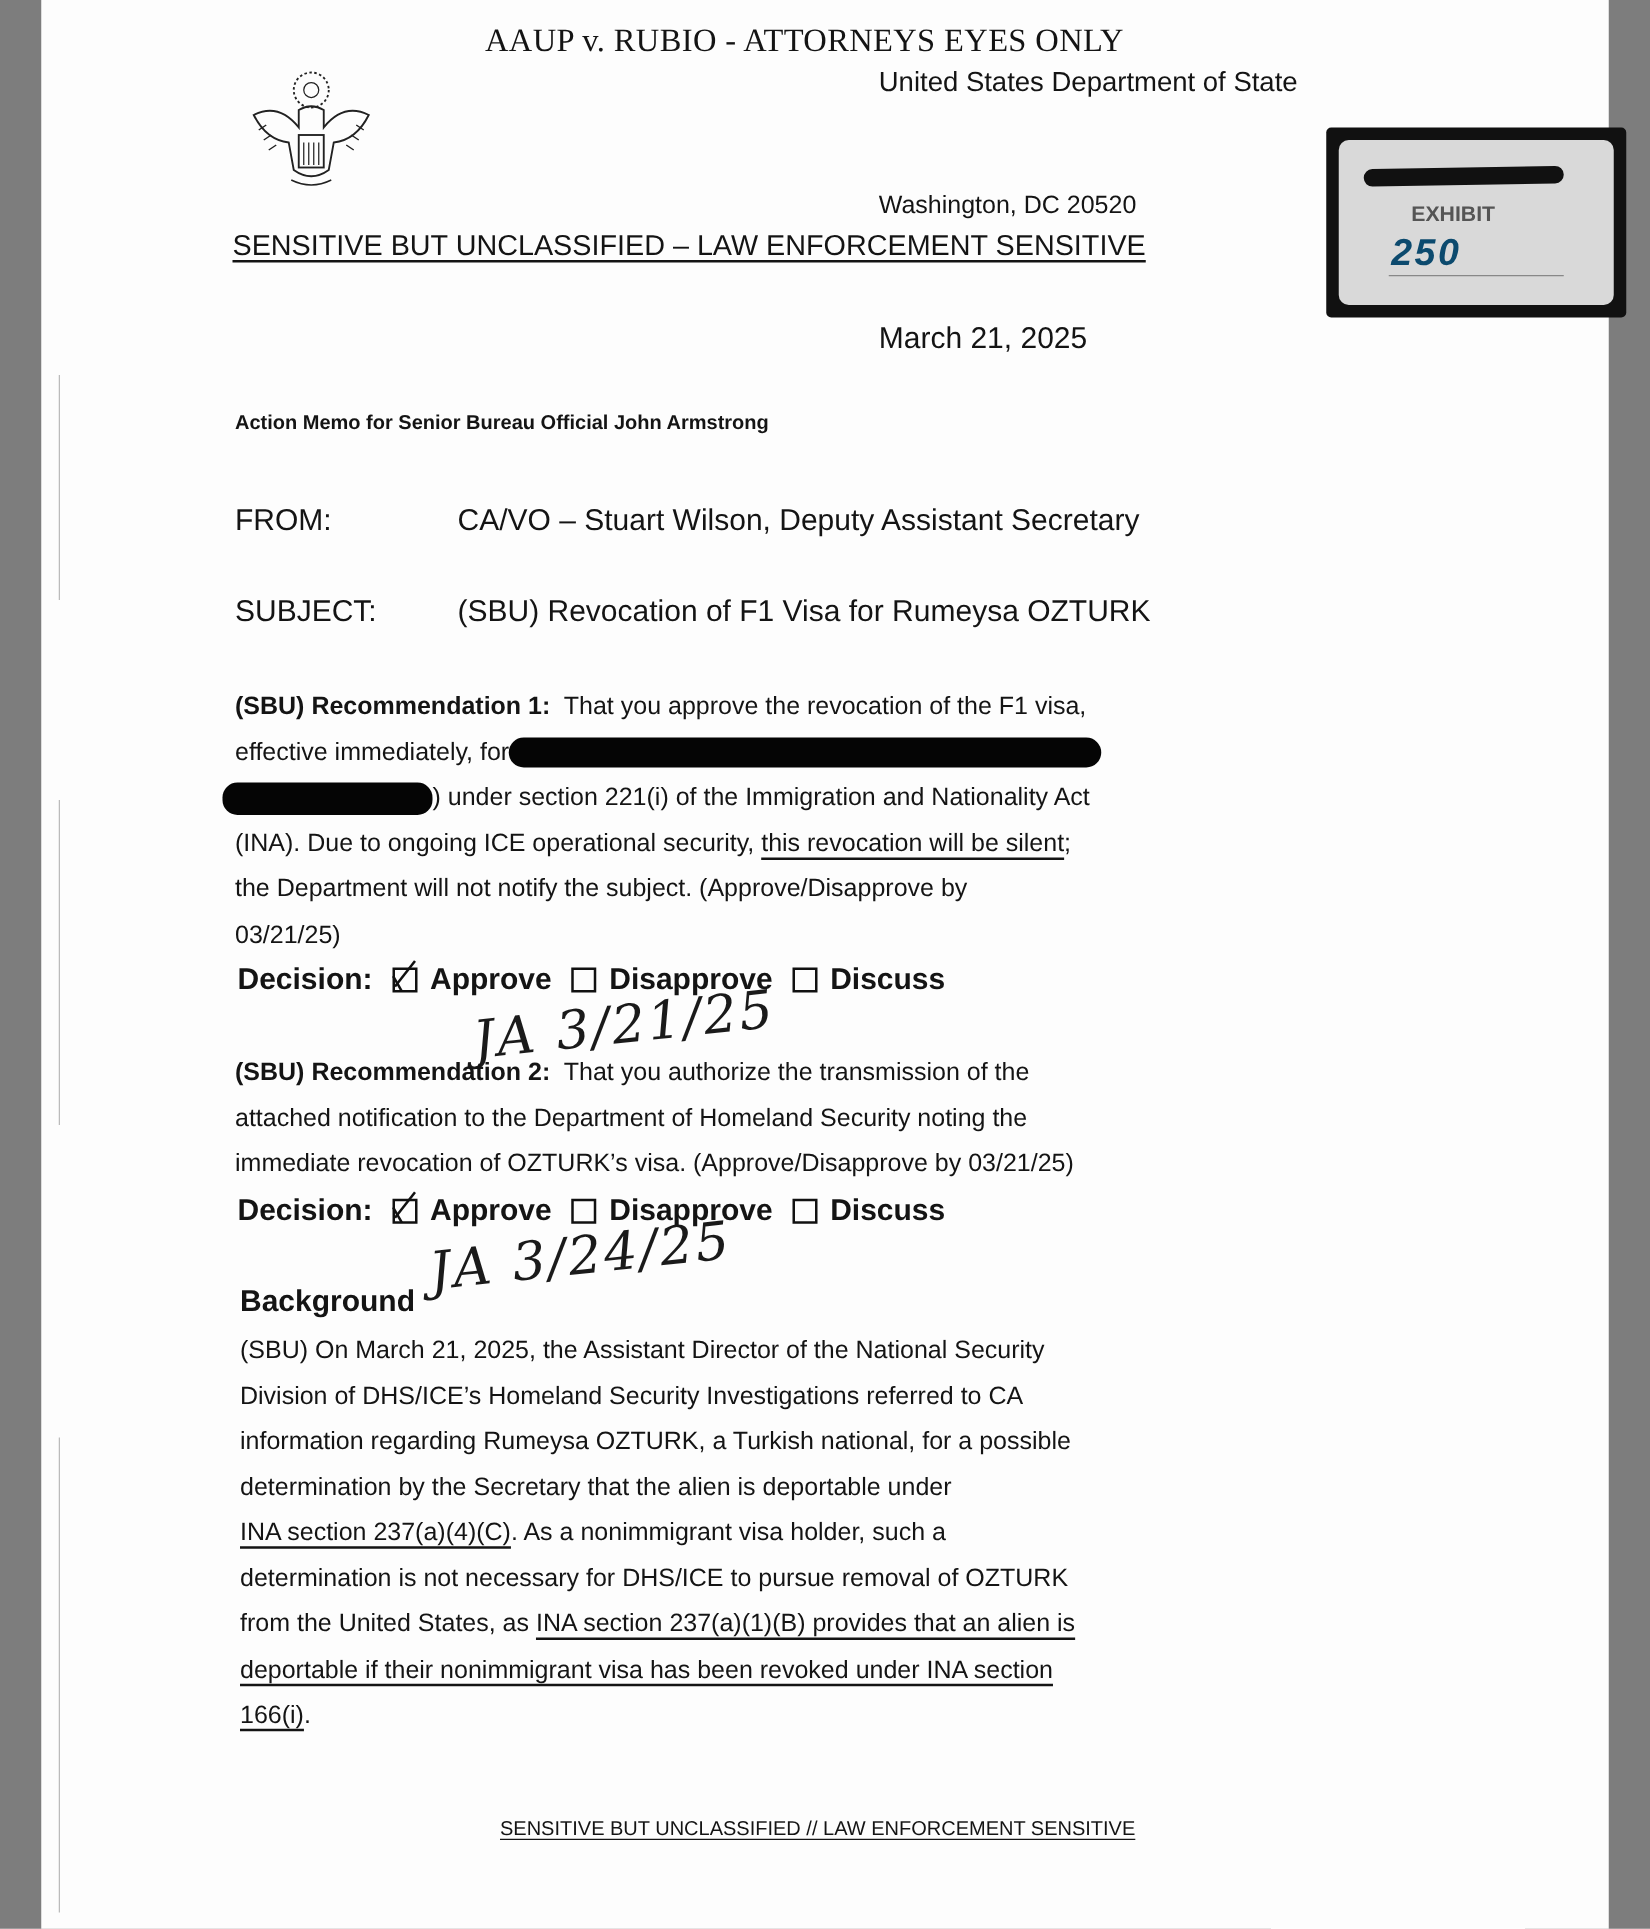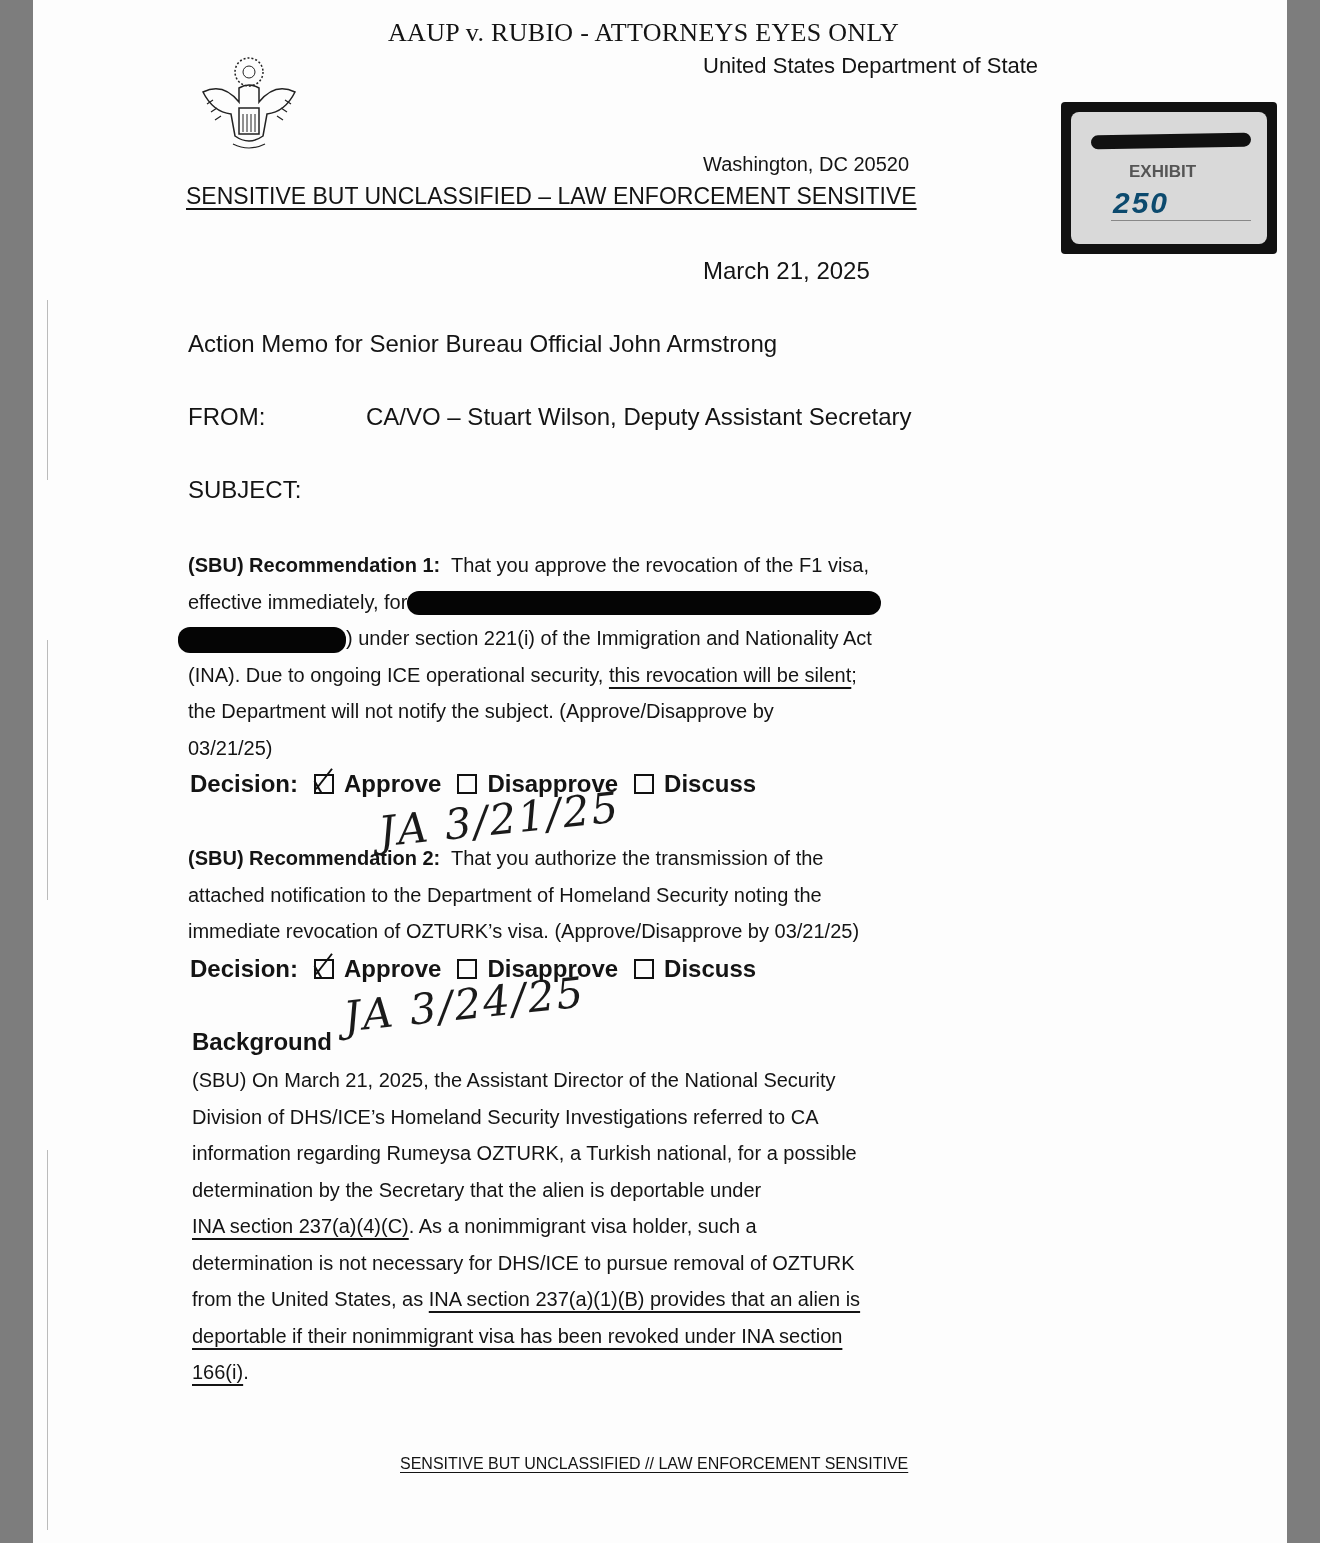--- a/index.html
+++ b/index.html
@@ -18,35 +18,35 @@
   .abs { position: absolute; white-space: nowrap; }
   .serif { font-family: "Liberation Serif", serif; }
   .scanmark { position: absolute; left: 14px; width: 1px; background: #bbb; }
 
   .caption { left: 355px; top: 18px; font-size: 26px; letter-spacing: 0.3px; }
   .dept { left: 670px; top: 53px; font-size: 22px; }
   .city { left: 670px; top: 109px; font-size: 20px; margin-top: 44px; }
   .seal { left: 160px; top: 52px; width: 112px; height: 104px; }
 
   .stamp {
-    position: absolute; left: 1028px; top: 102px; width: 216px; height: 152px;
+    position: absolute; left: 1028px; top: 102px; width: 240px; height: 152px;
     background: #111; border-radius: 4px;
   }
   .stamp-inner {
     position: absolute; left: 10px; top: 10px; right: 10px; bottom: 10px;
     background: #d9d9d9; border-radius: 8px;
   }
   .stamp-bar { position: absolute; left: 20px; top: 22px; width: 160px; height: 14px; background: #111; border-radius: 8px; transform: rotate(-1deg); }
   .stamp-label { position: absolute; left: 58px; top: 50px; font-size: 17px; font-weight: bold; color: #555; }
   .stamp-num { position: absolute; left: 42px; top: 74px; font-size: 30px; font-weight: bold; font-style: italic; color: #0c4a6e; letter-spacing: 2px; }
   .stamp-line { position: absolute; left: 40px; top: 108px; width: 140px; height: 1px; background: #888; }
 
   .classif { left: 153px; top: 183px; font-size: 23px; text-decoration: underline; text-underline-offset: 4px; }
   .date { left: 670px; top: 257px; font-size: 24px; }
-  .title { left: 155px; top: 330px; font-size: 24px; font-weight: normal; }
+  .title { left: 155px; top: 330px; font-size: 16px; font-weight: bold; }
   .lbl { font-size: 24px; }
 
   .para { position: absolute; left: 155px; width: 940px; font-size: 20px; line-height: 36.5px; }
   .b { font-weight: bold; }
   .u { text-decoration: underline; text-underline-offset: 5px; }
   .redact { display: inline-block; background: #050505; border-radius: 12px; vertical-align: middle; }
 
   .decision { position: absolute; left: 157px; font-size: 24px; font-weight: bold; display: flex; align-items: center; gap: 6px; }
   .cbox { display: inline-block; width: 16px; height: 16px; border: 2px solid #111; margin: 0 4px 0 10px; position: relative; }
   .cbox.checked::after {
@@ -99,20 +99,21 @@
     </div>
   </div>
 
   <div class="abs classif">SENSITIVE BUT UNCLASSIFIED – LAW ENFORCEMENT SENSITIVE</div>
   <div class="abs date">March 21, 2025</div>
   <div class="abs title">Action Memo for Senior Bureau Official John Armstrong</div>
 
   <div class="abs lbl" style="left:155px;top:403px;">FROM:</div>
   <div class="abs lbl" style="left:333px;top:403px;">CA/VO – Stuart Wilson, Deputy Assistant Secretary</div>
   <div class="abs lbl" style="left:155px;top:476px;text-align:center;">SUBJECT:</div>
+  <div class="abs lbl" style="left:333px;top:476px;">(SBU) Revocation of F1 Visa for Rumeysa OZTURK</div>
 
   <div class="para" style="top:547px;">
     <div><span class="b">(SBU) Recommendation 1:</span>&nbsp; <span>That you approve the revocation of the F1 visa,</span></div>
     <div><span>effective immediately, for</span><span class="redact" style="width:474px;height:24px;"></span></div>
     <div style="margin-left:-10px;"><span class="redact" style="width:168px;height:26px;"></span><span>) under section 221(i) of the Immigration and Nationality Act</span></div>
     <div><span>(INA).  Due to ongoing ICE operational security, </span><span class="u">this revocation will be silent</span><span>;</span></div>
     <div>the Department will not notify the subject.  (Approve/Disapprove by</div>
     <div>03/21/25)</div>
   </div>
 

